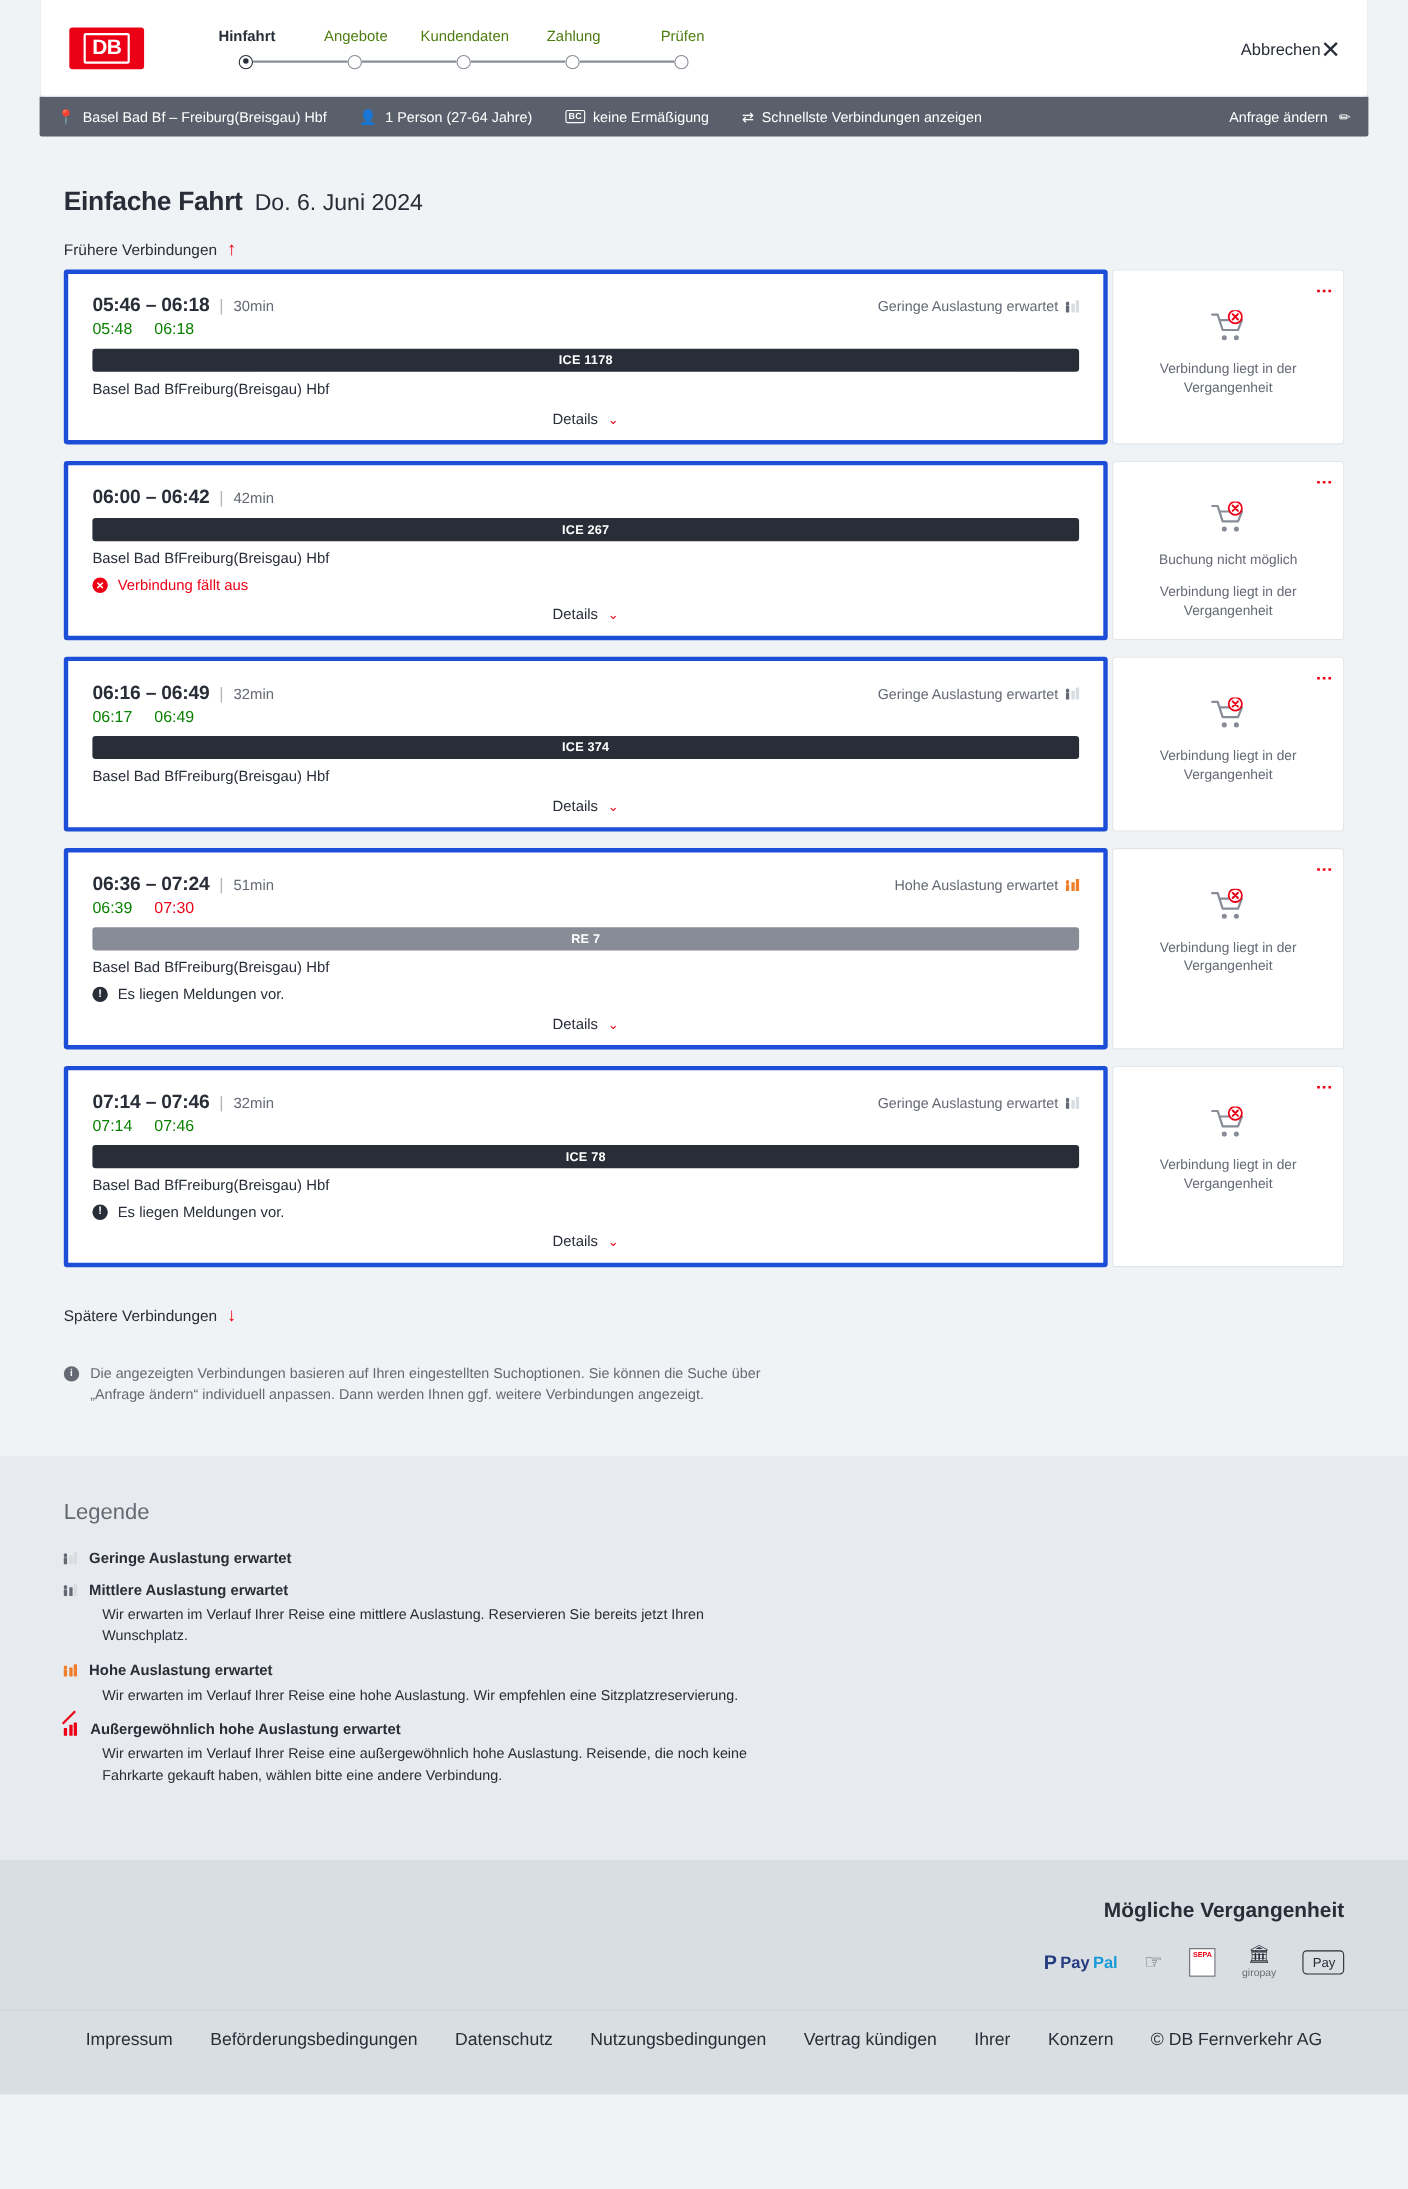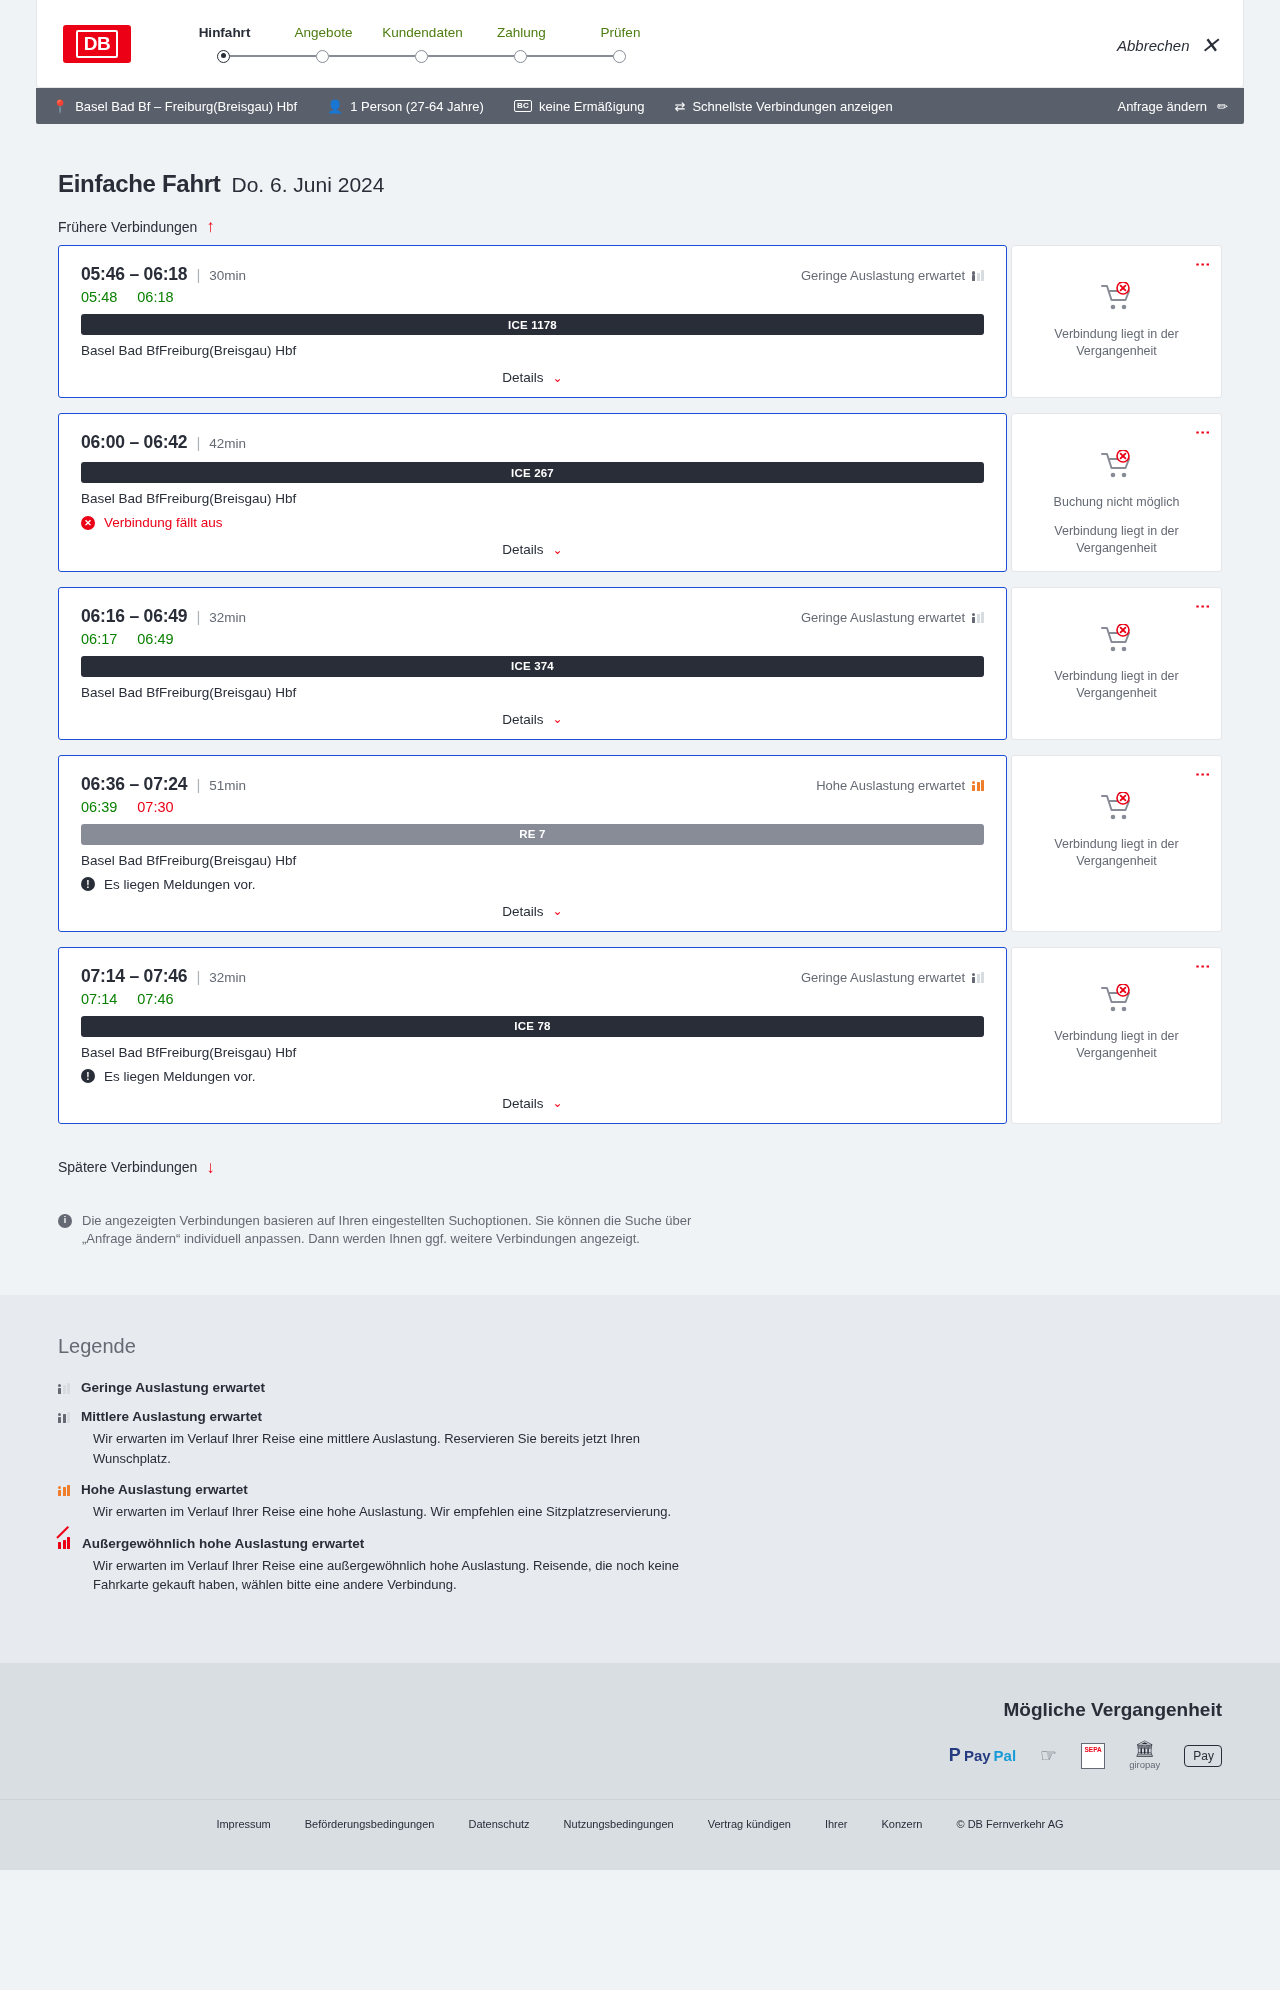--- a/index.html
+++ b/index.html
@@ -63,25 +63,24 @@
   .dot.active { border-color: #282d37; }
   .dot.active::after {
     content: "";
     position: absolute; left: 2.6px; top: 2.6px;
     width: 5px; height: 5px; border-radius: 50%;
     background: #282d37;
   }
   .dot-line { height: 1.5px; background: #878c96; width: 86px; flex: 0 0 auto; }
   .cancel-btn {
     margin-left: auto;
-    display: flex; align-items: center; gap: 11px;
+    display: flex; align-items: center; gap: 0;
     font-size: 15px; color: #282d37;
     cursor: pointer;
     padding-top: 4px;
-    font-style: italic;
   }
   .x-icon { font-size: 22px; line-height: 1; font-weight: 300; color:#282d37;}
 
   
   .search-bar {
     background: #5a606b;
     margin: 0 36px;
     height: 36px;
     display: flex;
     align-items: center;
@@ -110,21 +109,21 @@
     font-size: 14px; color: #282d37;
     display: inline-flex; align-items: center; gap: 9px;
     cursor: pointer;
   }
   .arrow { color: #ec0016; font-size: 17px; line-height: 1; }
 
   
   .conn { display: flex; gap: 4px; margin: 0 22px 15px 22px; align-items: stretch; }
   .conn-main {
     background: #ffffff;
-    border: 1px solid #1d4ed8;
+    border: 4px solid #1d4ed8;
     border-radius: 3px;
     flex: 1 1 auto;
     padding: 18px 22px 12px 22px;
     min-width: 0;
   }
   .conn-side {
     background: #ffffff;
     border: 1px solid #e3e6e9;
     border-radius: 3px;
     width: 211px;
@@ -257,21 +256,21 @@
     padding: 3px 7px; font-size: 12px; font-weight: 500; color:#282d37;
     display:flex; align-items:center; gap:1px;
   }
   .hand { font-size: 19px; color:#646973; }
 
   
   .footer {
     background: #d9dee3;
     padding: 18px 0 40px 0;
     display: flex; justify-content: center; gap: 34px;
-    font-size: 11px; color: #282d37;
+    font-size: 16px; color: #282d37;
     border-top: 1px solid #cdd3d9;
   }
   .footer span { cursor: pointer; white-space: nowrap; }
   .footer span.copy { cursor: default; }
 </style>
 </head>
 <body>
 
 <div class="header-wrap">
   <div class="db-logo">

